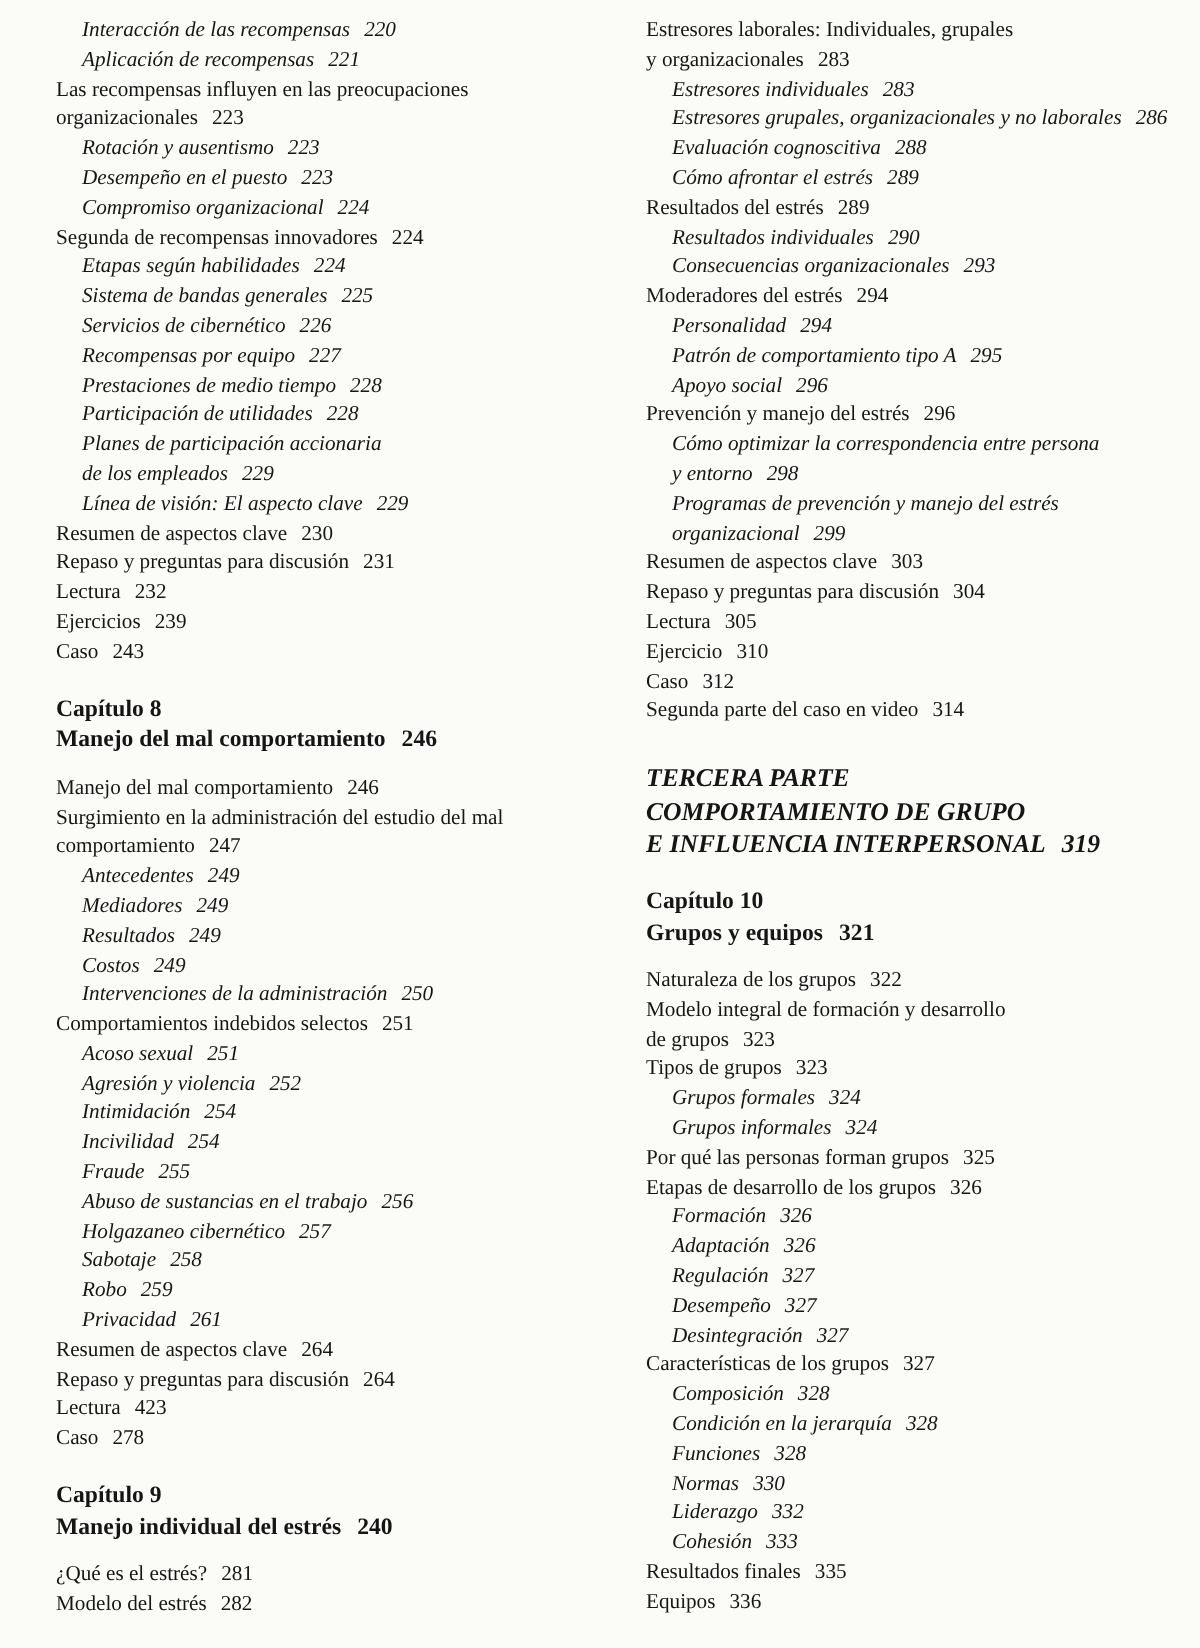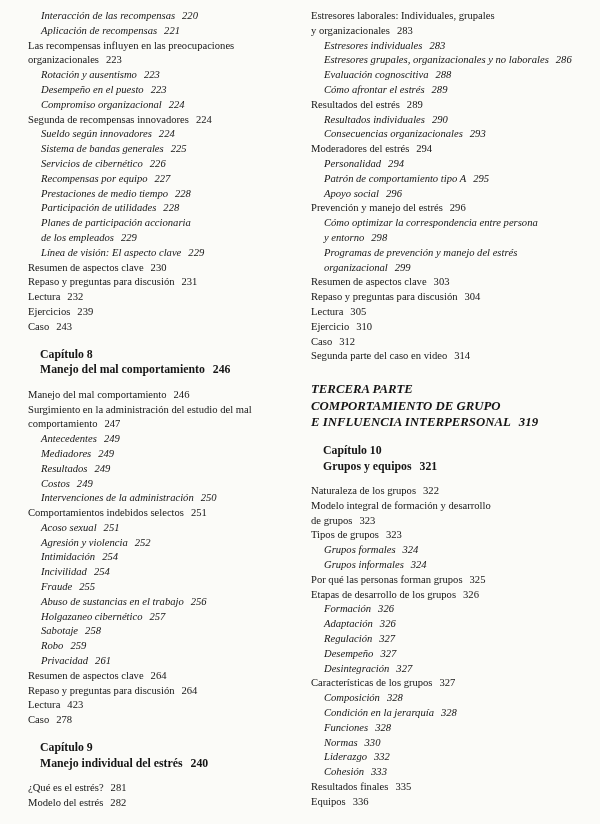--- a/index.html
+++ b/index.html
@@ -9,30 +9,30 @@
     background: #fbfbf8;
     font-family: "Liberation Serif", "DejaVu Serif", serif;
     color: #151515;
     -webkit-font-smoothing: antialiased;
   }
   .page {
     width: 600px; height: 824px;
     padding: 9px 10px 6px 28px;
     overflow: hidden;
   }
-  .columns { display: flex; gap: 13px; }
+  .columns { display: flex; gap: 25px; }
   .col-left  { flex: 0 0 270px; }
   .col-right { flex: 0 0 279px; }
 
   .entry { font-size: 10.6px; line-height: 14.8px; }
   .entry .t { white-space: pre-line; }
   .entry .pg { margin-left: 7px; }
   .entry.sub { padding-left: 13px; font-style: italic; }
 
-  .chapter { margin: 12px 12px 10px; }
+  .chapter { margin: 12px 0 10px; }
   .chapter-label, .chapter-title {
     font-weight: 700; font-size: 11.8px; line-height: 15.6px;
   }
   .chapter-title .pg { margin-left: 8px; }
 
   .part { margin: 17px 0 10px; font-style: italic; }
   .part-label, .part-title {
     font-weight: 700; font-size: 12.8px; line-height: 16.6px;
   }
   .part-title .t { white-space: pre-line; }
@@ -45,21 +45,21 @@
   <div class="columns">
     <div class="col col-left">
         <div class="entry sub"><span class="t">Interacción de las recompensas</span><span class="pg">220</span></div>
         <div class="entry sub"><span class="t">Aplicación de recompensas</span><span class="pg">221</span></div>
         <div class="entry main"><span class="t">Las recompensas influyen en las preocupaciones
 organizacionales</span><span class="pg">223</span></div>
         <div class="entry sub"><span class="t">Rotación y ausentismo</span><span class="pg">223</span></div>
         <div class="entry sub"><span class="t">Desempeño en el puesto</span><span class="pg">223</span></div>
         <div class="entry sub"><span class="t">Compromiso organizacional</span><span class="pg">224</span></div>
         <div class="entry main"><span class="t">Segunda de recompensas innovadores</span><span class="pg">224</span></div>
-        <div class="entry sub"><span class="t">Sueldo según innovadores</span><span class="pg">224</span></div>
+        <div class="entry sub"><span class="t">Etapas según habilidades</span><span class="pg">224</span></div>
         <div class="entry sub"><span class="t">Sistema de bandas generales</span><span class="pg">225</span></div>
         <div class="entry sub"><span class="t">Servicios de cibernético</span><span class="pg">226</span></div>
         <div class="entry sub"><span class="t">Recompensas por equipo</span><span class="pg">227</span></div>
         <div class="entry sub"><span class="t">Prestaciones de medio tiempo</span><span class="pg">228</span></div>
         <div class="entry sub"><span class="t">Participación de utilidades</span><span class="pg">228</span></div>
         <div class="entry sub"><span class="t">Planes de participación accionaria
 de los empleados</span><span class="pg">229</span></div>
         <div class="entry sub"><span class="t">Línea de visión: El aspecto clave</span><span class="pg">229</span></div>
         <div class="entry main"><span class="t">Resumen de aspectos clave</span><span class="pg">230</span></div>
         <div class="entry main"><span class="t">Repaso y preguntas para discusión</span><span class="pg">231</span></div>

